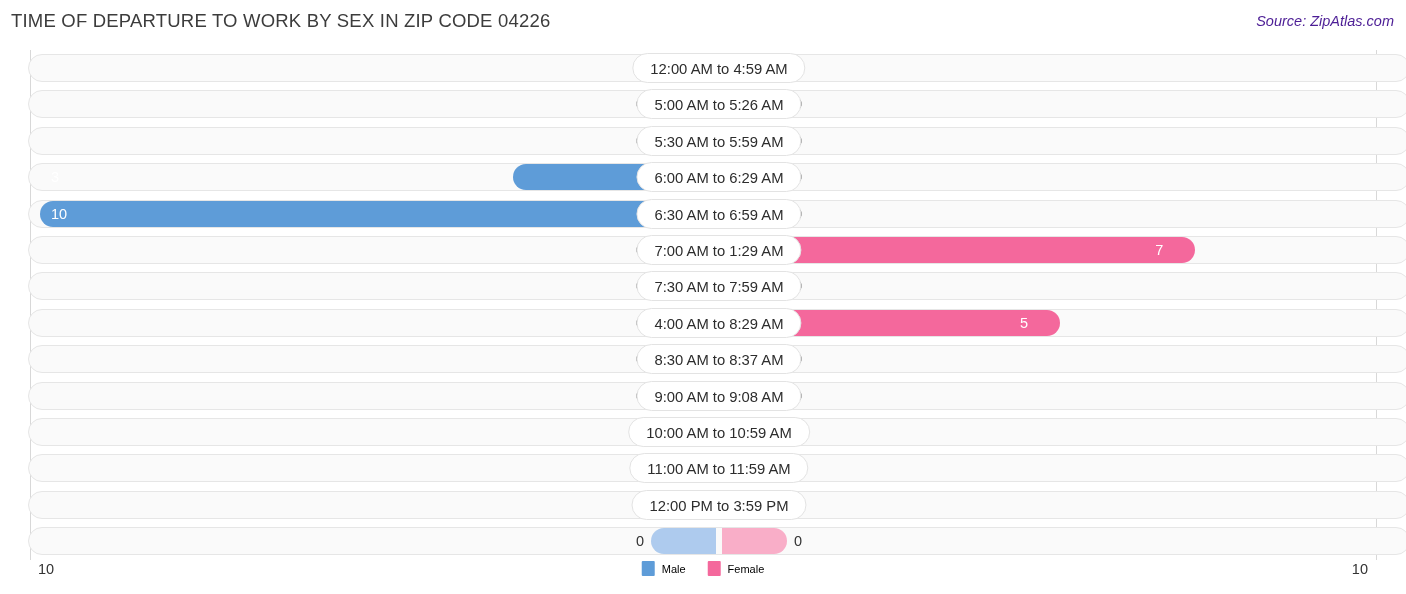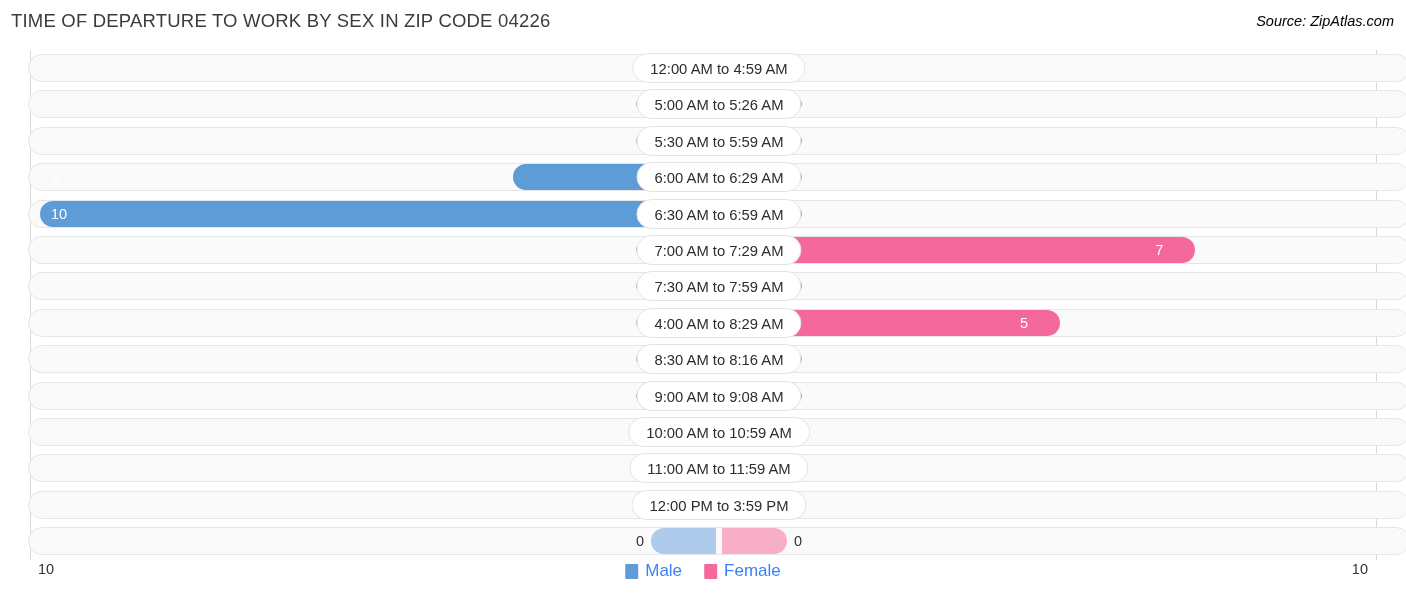--- a/index.html
+++ b/index.html
@@ -31,21 +31,21 @@
     color: #3c3c3c;
     letter-spacing: 0.2px;
     white-space: nowrap;
   }
   .source-note {
     position: absolute;
     right: 12px;
     top: 13px;
     font-size: 14.5px;
     font-style: italic;
-    color: #000000;
+    color: #4c1d95;
     white-space: nowrap;
     text-align: right;
   }
 
   
   .plot {
     position: absolute;
     left: 0;
     top: 44px;
     width: 1406px;
@@ -187,22 +187,22 @@
     display: flex;
     align-items: center;
     gap: 7px;
   }
   .legend-swatch {
     width: 13px;
     height: 15px;
     border-radius: 1px;
   }
   .legend-text {
-    font-size: 17px;
-    color: #3b82f6;
+    font-size: 11px;
+    color: #000000;
   }
 </style>
 </head>
 <body>
 
 <div class="header">
   <div class="chart-title">TIME OF DEPARTURE TO WORK BY SEX IN ZIP CODE 04226</div>
   <div class="source-note">Source: ZipAtlas.com</div>
 </div>
 
@@ -273,21 +273,21 @@
       <div class="row">
         <div class="track"></div>
         <div class="half male">
           <div class="bar male" style="width:65px;"></div>
           <div class="val male-out" style="right:65px;">0</div>
         </div>
         <div class="half female">
           <div class="bar female hi" style="width:473.2px;"></div>
           <div class="val female-in inside" style="left:433.2px;">7</div>
         </div>
-        <div class="center-label">7:00 AM to 7:29 AM</div>
+        <div class="center-label">7:00 AM to 1:29 AM</div>
       </div>
       <div class="row">
         <div class="track"></div>
         <div class="half male">
           <div class="bar male" style="width:65px;"></div>
           <div class="val male-out" style="right:65px;">0</div>
         </div>
         <div class="half female">
           <div class="bar female" style="width:65px;"></div>
           <div class="val female-out" style="left:65px;">0</div>
@@ -309,21 +309,21 @@
       <div class="row">
         <div class="track"></div>
         <div class="half male">
           <div class="bar male" style="width:65px;"></div>
           <div class="val male-out" style="right:65px;">0</div>
         </div>
         <div class="half female">
           <div class="bar female" style="width:65px;"></div>
           <div class="val female-out" style="left:65px;">0</div>
         </div>
-        <div class="center-label">8:30 AM to 8:16 AM</div>
+        <div class="center-label">8:30 AM to 8:37 AM</div>
       </div>
       <div class="row">
         <div class="track"></div>
         <div class="half male">
           <div class="bar male" style="width:65px;"></div>
           <div class="val male-out" style="right:65px;">0</div>
         </div>
         <div class="half female">
           <div class="bar female" style="width:65px;"></div>
           <div class="val female-out" style="left:65px;">0</div>

